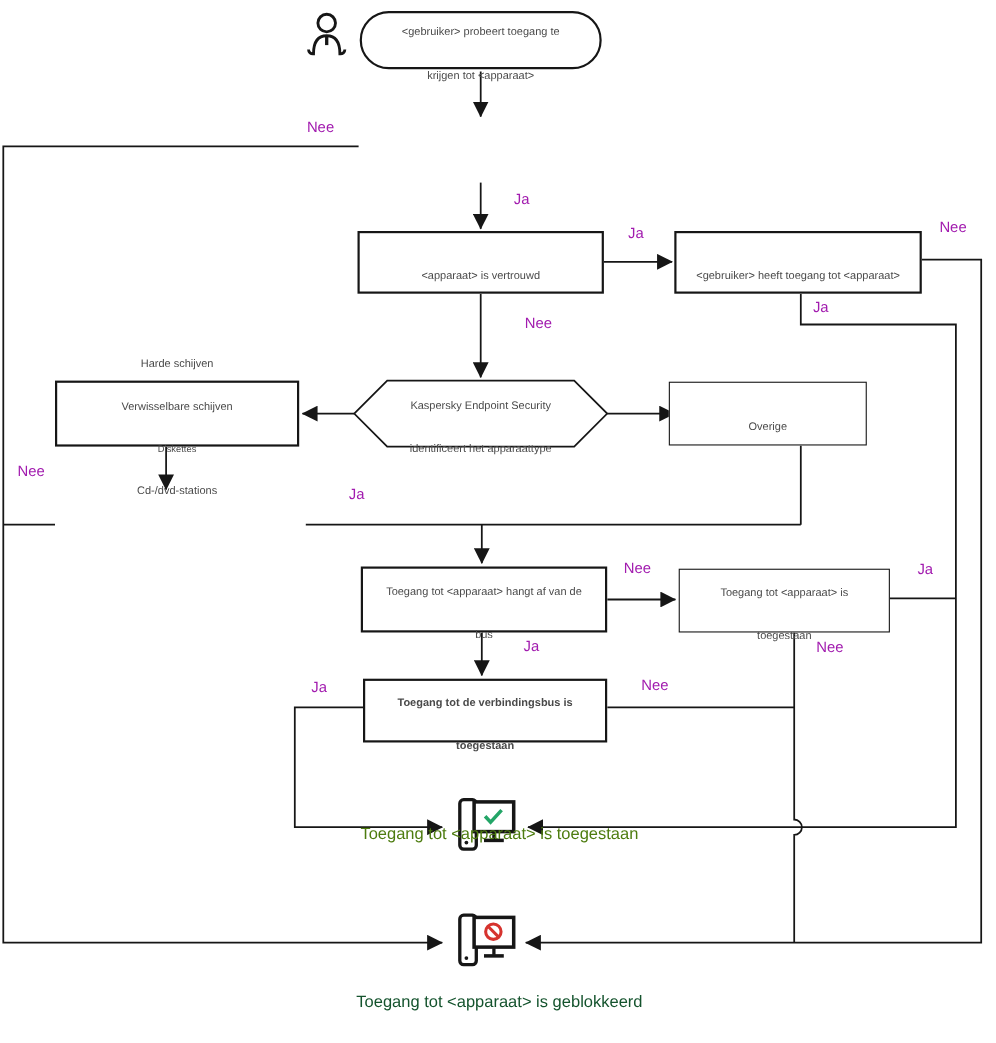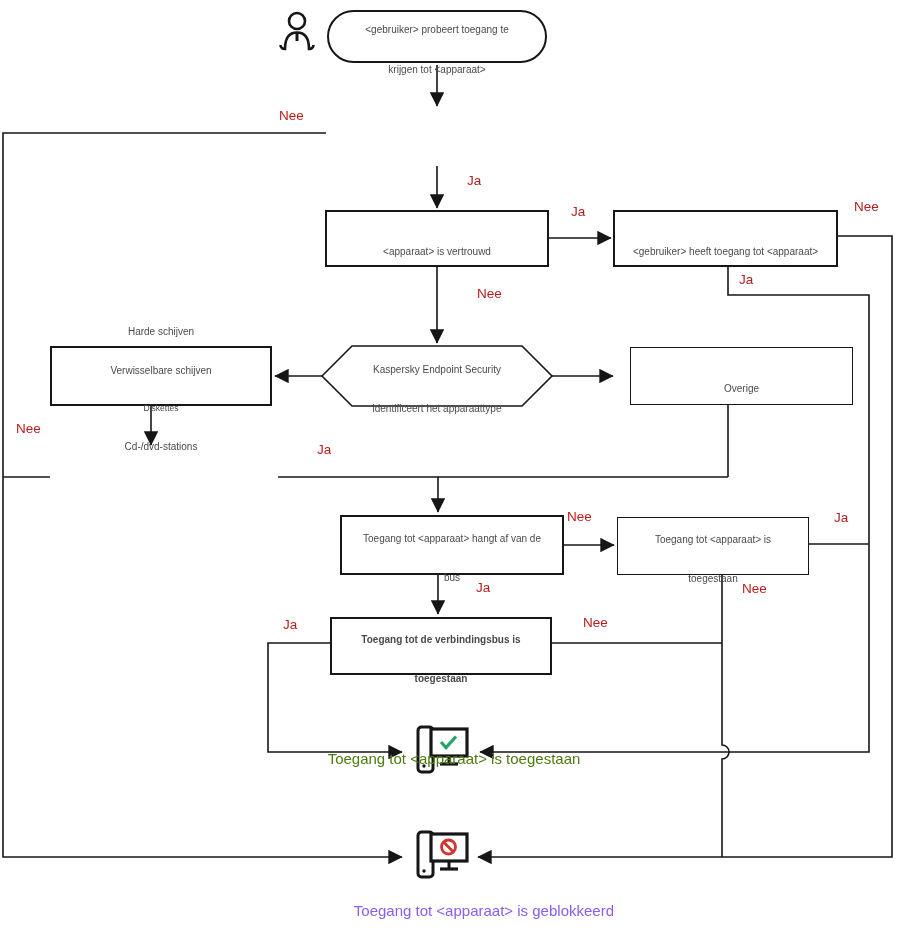--- a/index.html
+++ b/index.html
@@ -13,21 +13,21 @@
     align-items:center; justify-content:center; text-align:center;
     background:#ffffff; box-sizing:border-box; color:#4a4a4a; font-size:10px;
   }
   .node .ln { display:block; white-space:nowrap; line-height:1.32;margin-top:26px; }
   .node .ln.small { font-size:8.5px; }
   .b2 { border:2px solid #161616; }
   .b1 { border:1.5px solid #161616; }
   .stadium { border-radius:27px; }
   .hexlabel { background:transparent; }
   .lbl {
-    position:absolute; z-index:2; font-size:13.5px; color:#b91c1c;
+    position:absolute; z-index:2; font-size:13.5px; color:#a21caf;
     white-space:nowrap; line-height:1;
   }
   .result {
     position:absolute; z-index:2; width:320px; text-align:center;
     font-size:15px; line-height:1.1;
   }
 </style>
 </head>
 <body>
 
@@ -130,26 +130,26 @@
     <span class="ln">identificeert het apparaattype</span>
   </div>
 
   <div class="node b2" style="left:50px; top:346px; width:222px; height:60px;">
     <span class="ln">Harde schijven</span>
     <span class="ln">Verwisselbare schijven</span>
     <span class="ln small">Diskettes</span>
     <span class="ln">Cd-/dvd-stations</span>
   </div>
 
-  <div class="node b1" style="left:630px; top:347px; width:223px; height:58px;">
+  <div class="node b1" style="left:608px; top:347px; width:180px; height:58px;">
     <span class="ln">Overige</span>
   </div>
 
 
-  <div class="node b2" style="left:340px; top:515px; width:224px; height:60px;">
+  <div class="node b2" style="left:328px; top:515px; width:224px; height:60px;">
     <span class="ln">Toegang tot &lt;apparaat&gt; hangt af van de</span>
     <span class="ln">bus</span>
   </div>
 
   <div class="node b1" style="left:617px; top:517px; width:192px; height:58px;">
     <span class="ln">Toegang tot &lt;apparaat&gt; is</span>
     <span class="ln">toegestaan</span>
   </div>
 
   <div class="node b2" style="left:330px; top:617px; width:222px; height:58px;font-weight:bold;">
@@ -166,15 +166,15 @@
   <div class="lbl" style="left:16px; top:422px;">Nee</div>
   <div class="lbl" style="left:317px; top:443px;">Ja</div>
   <div class="lbl" style="left:567px; top:510px;">Nee</div>
   <div class="lbl" style="left:834px; top:511px;">Ja</div>
   <div class="lbl" style="left:742px; top:582px;">Nee</div>
   <div class="lbl" style="left:476px; top:581px;">Ja</div>
   <div class="lbl" style="left:283px; top:618px;">Ja</div>
   <div class="lbl" style="left:583px; top:616px;">Nee</div>
 
   <div class="result" style="left:294px; top:751px; color:#4d7c0f;">Toegang tot &lt;apparaat&gt; is toegestaan</div>
-  <div class="result" style="left:294px; top:903px; color:#8b5cf6;text-align:right;">Toegang tot &lt;apparaat&gt; is geblokkeerd</div>
+  <div class="result" style="left:294px; top:903px; color:#14532d;">Toegang tot &lt;apparaat&gt; is geblokkeerd</div>
 
 </div>
 
 </body></html>

